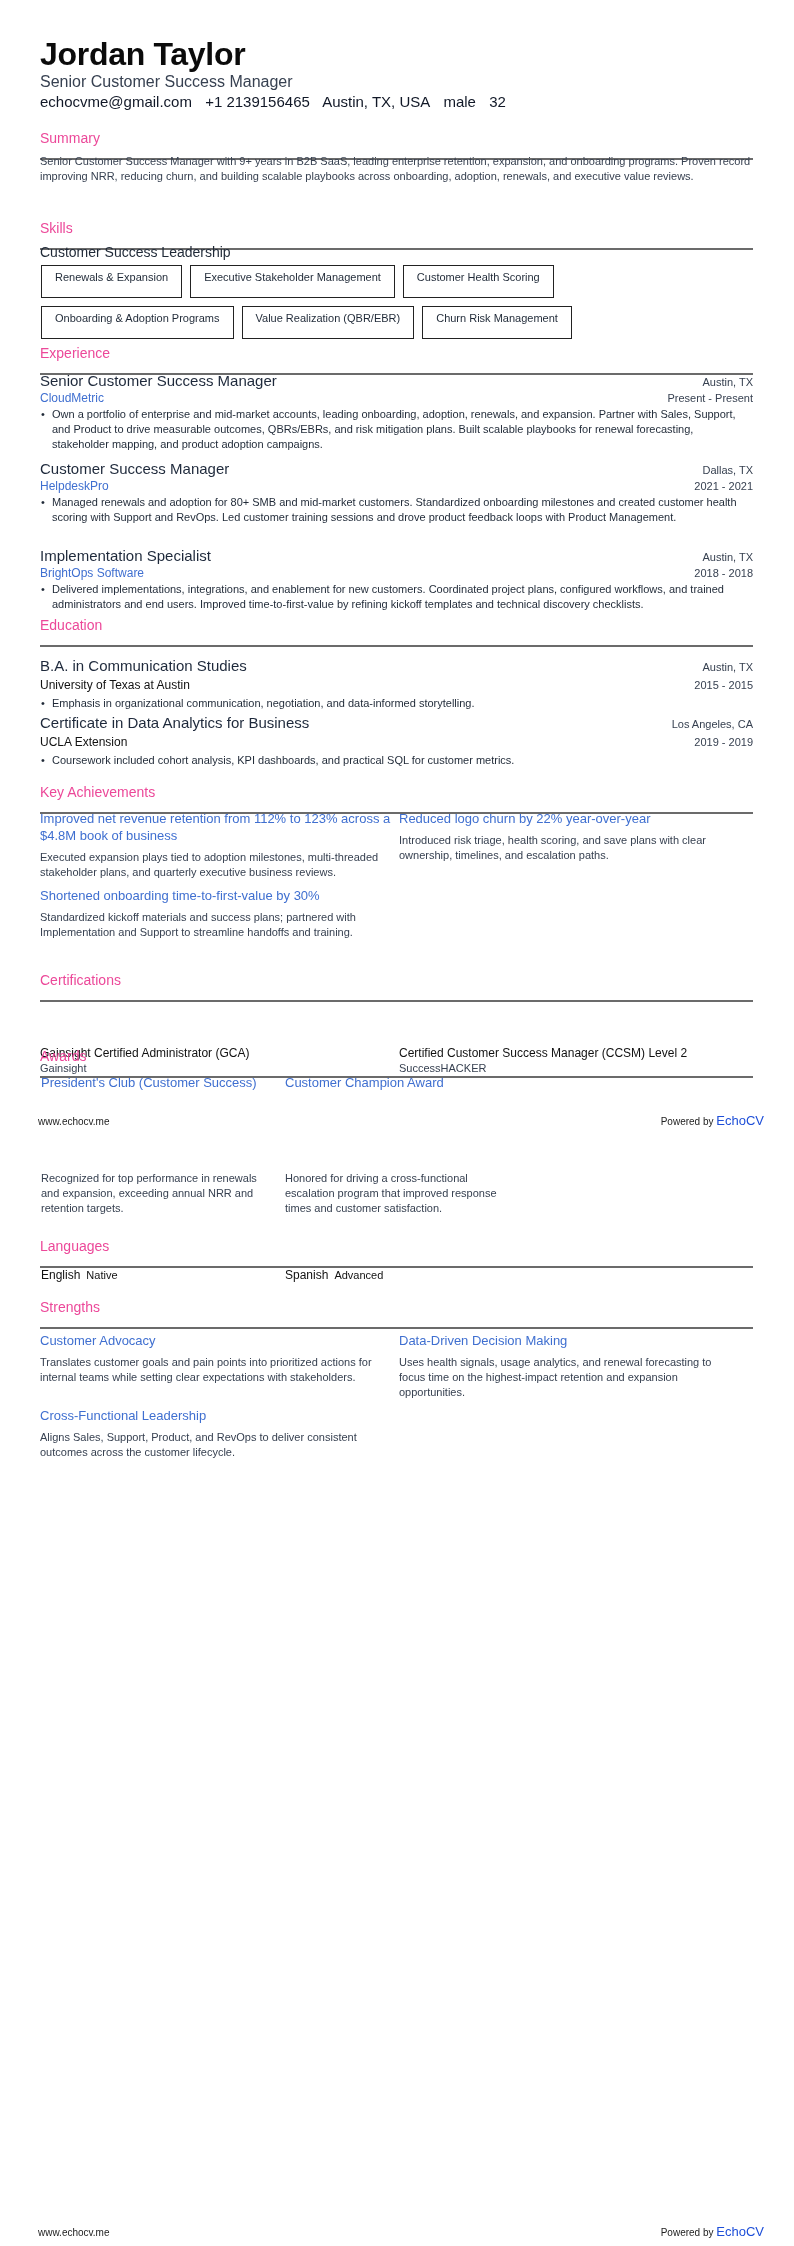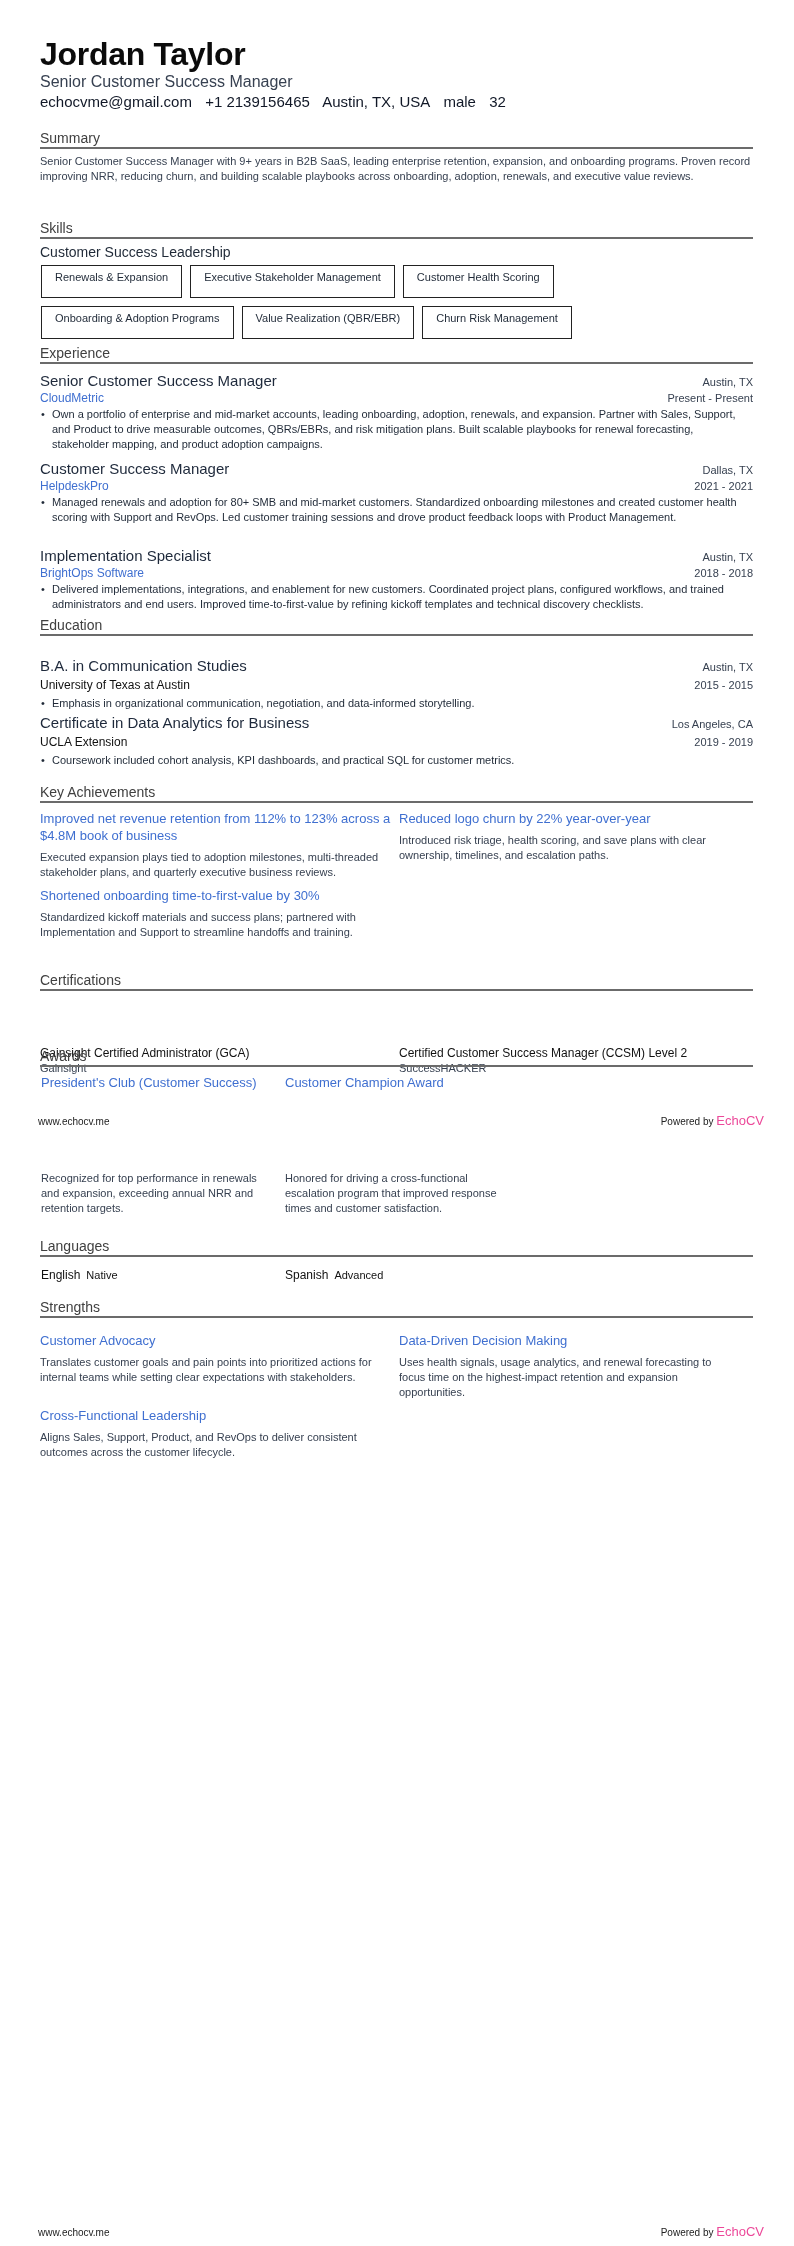--- a/index.html
+++ b/index.html
@@ -3,21 +3,21 @@
 <meta charset="utf-8">
 <style>
   * { box-sizing: border-box; margin: 0; padding: 0; }
   html, body { width: 794px; height: 2246px; background: #ffffff; }
   body { font-family: "Liberation Sans", "DejaVu Sans", sans-serif; color: #1f2937; position: relative; overflow: hidden; }
   .name { position: absolute; left: 40px; top: 36px; font-size: 32px; font-weight: 700; color: #0b0b0b; letter-spacing: -0.3px; line-height: 36px; text-align: right; }
   .headline { position: absolute; left: 40px; top: 72px; font-size: 16px; color: #374151; line-height: 20px; }
   .contact { position: absolute; left: 40px; top: 95px; font-size: 15px; color: #111827; line-height: 14px; white-space: nowrap; }
   .contact span { margin-right: 9px; }
 
-  .sec-title { position: absolute; left: 40px; width: 713px; font-size: 14px; color: #404040; line-height: 18px; padding-bottom: 0; border-bottom: 2px solid #6b6b6b; }
+  .sec-title { position: absolute; left: 40px; width: 713px; font-size: 14px; color: #ec4899; line-height: 18px; padding-bottom: 11px; border-bottom: 2px solid #6b6b6b; }
   .body-text { font-size: 11px; color: #374151; line-height: 15px; }
 
   .summary { position: absolute; left: 40px; top: 154px; width: 713px; }
 
   .skill-group { position: absolute; left: 40px; top: 244px; font-size: 14px; color: #1f2937; line-height: 17px; }
   .tags { position: absolute; left: 41px; top: 265px; width: 713px; }
   .tag-row { display: flex; gap: 8px; margin-bottom: 8px; }
   .tag { border: 1px solid #222; padding: 0 13px; height: 33px; line-height: 23px; font-size: 11px; color: #1f2937; white-space: nowrap; }
 
   .entry { position: absolute; left: 40px; width: 713px; }
@@ -35,21 +35,21 @@
   .ach-desc { font-size: 11px; color: #374151; line-height: 15px; margin-top: 6px; padding-right: 18px; }
 
   .cert-name { font-size: 12px; color: #111; line-height: 16px; }
   .cert-issuer { font-size: 11px; color: #374151; line-height: 15px; }
 
   .award-title { position: absolute; font-size: 13px; color: #3f6fd0; line-height: 17px; white-space: nowrap; }
   .award-desc { position: absolute; font-size: 11px; color: #374151; line-height: 15px; width: 235px; }
 
   .footer-url { position: absolute; left: 38px; font-size: 10px; color: #222; }
   .footer-powered { position: absolute; right: 30px; font-size: 10px; color: #222; white-space: nowrap; }
-  .footer-powered .brand { font-size: 13px; color: #ec4899; }
+  .footer-powered .brand { font-size: 13px; color: #1d4ed8; }
 
   .lang { position: absolute; font-size: 12px; color: #111; line-height: 16px; white-space: nowrap; }
   .lang .level { font-size: 11px; margin-left: 6px; }
 </style>
 </head>
 <body>
 
 <div class="name">Jordan Taylor</div>
 <div class="headline">Senior Customer Success Manager</div>
 <div class="contact">

